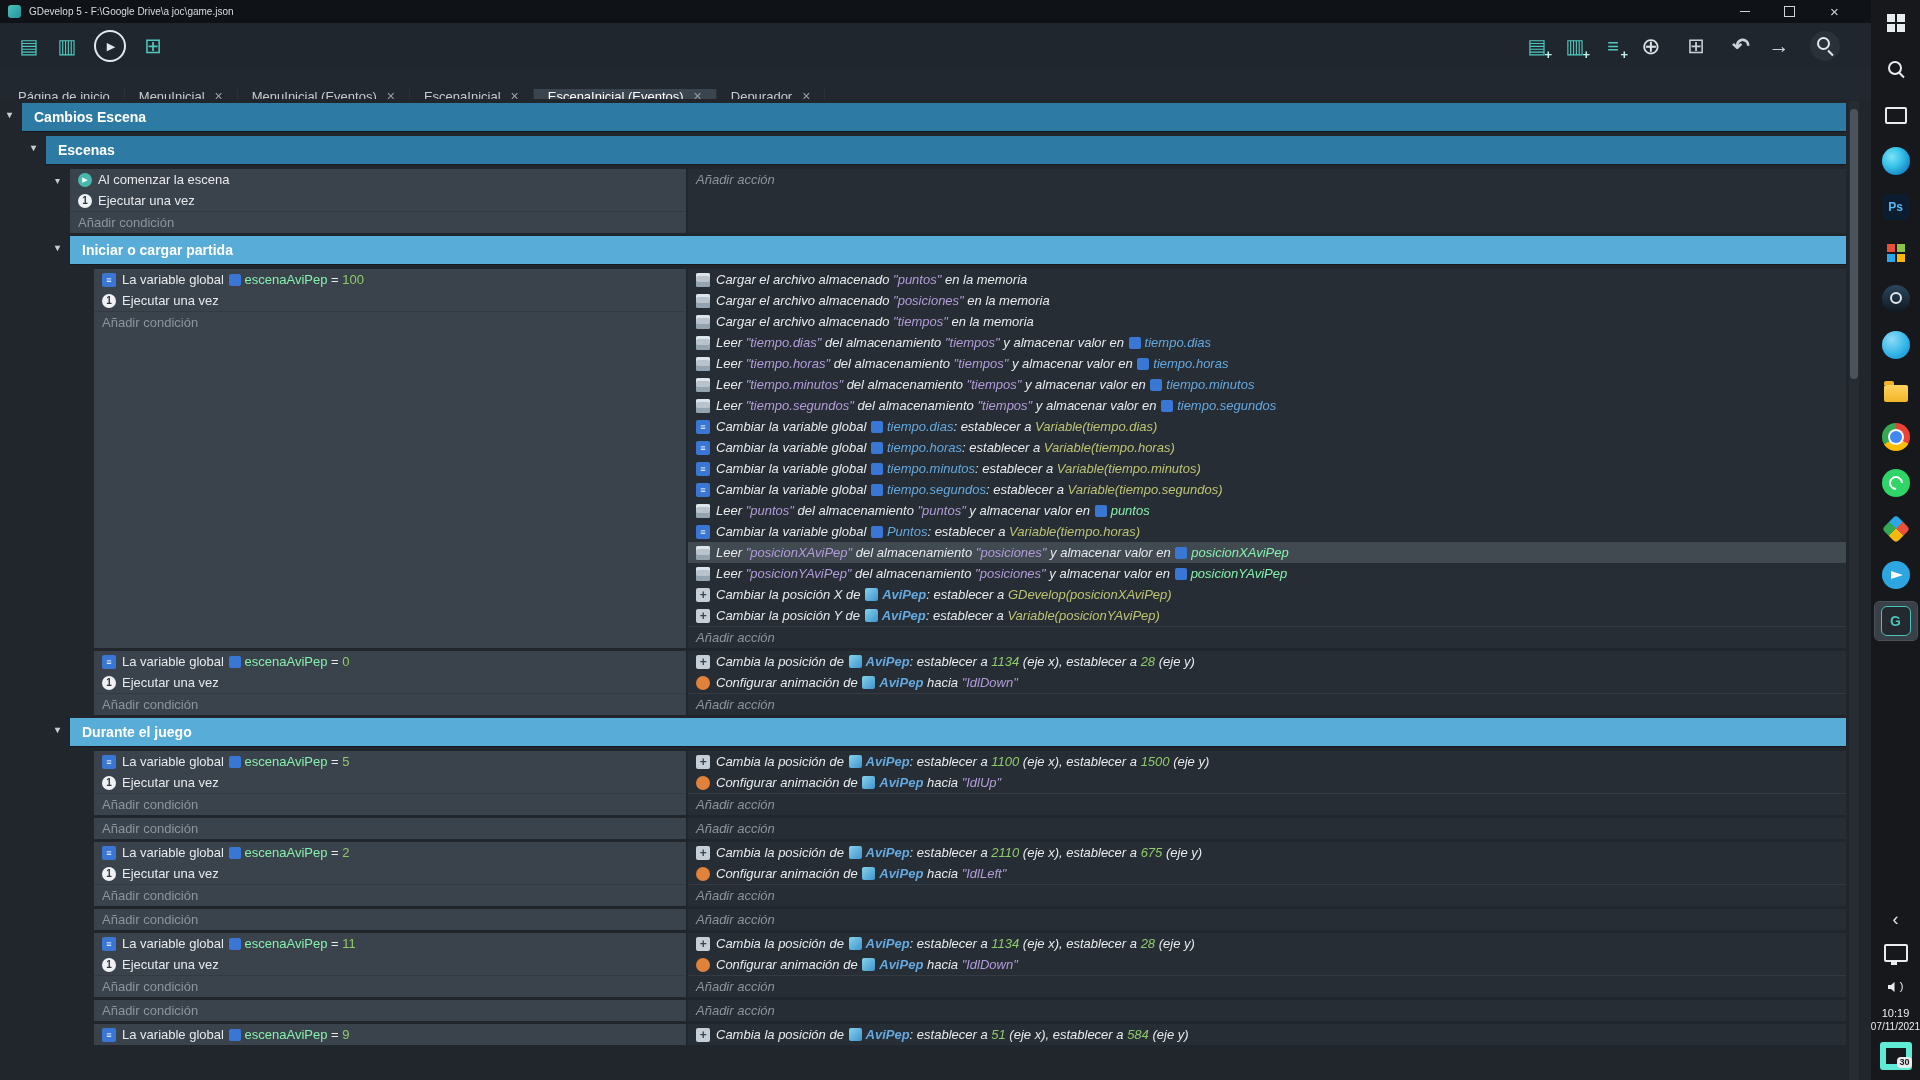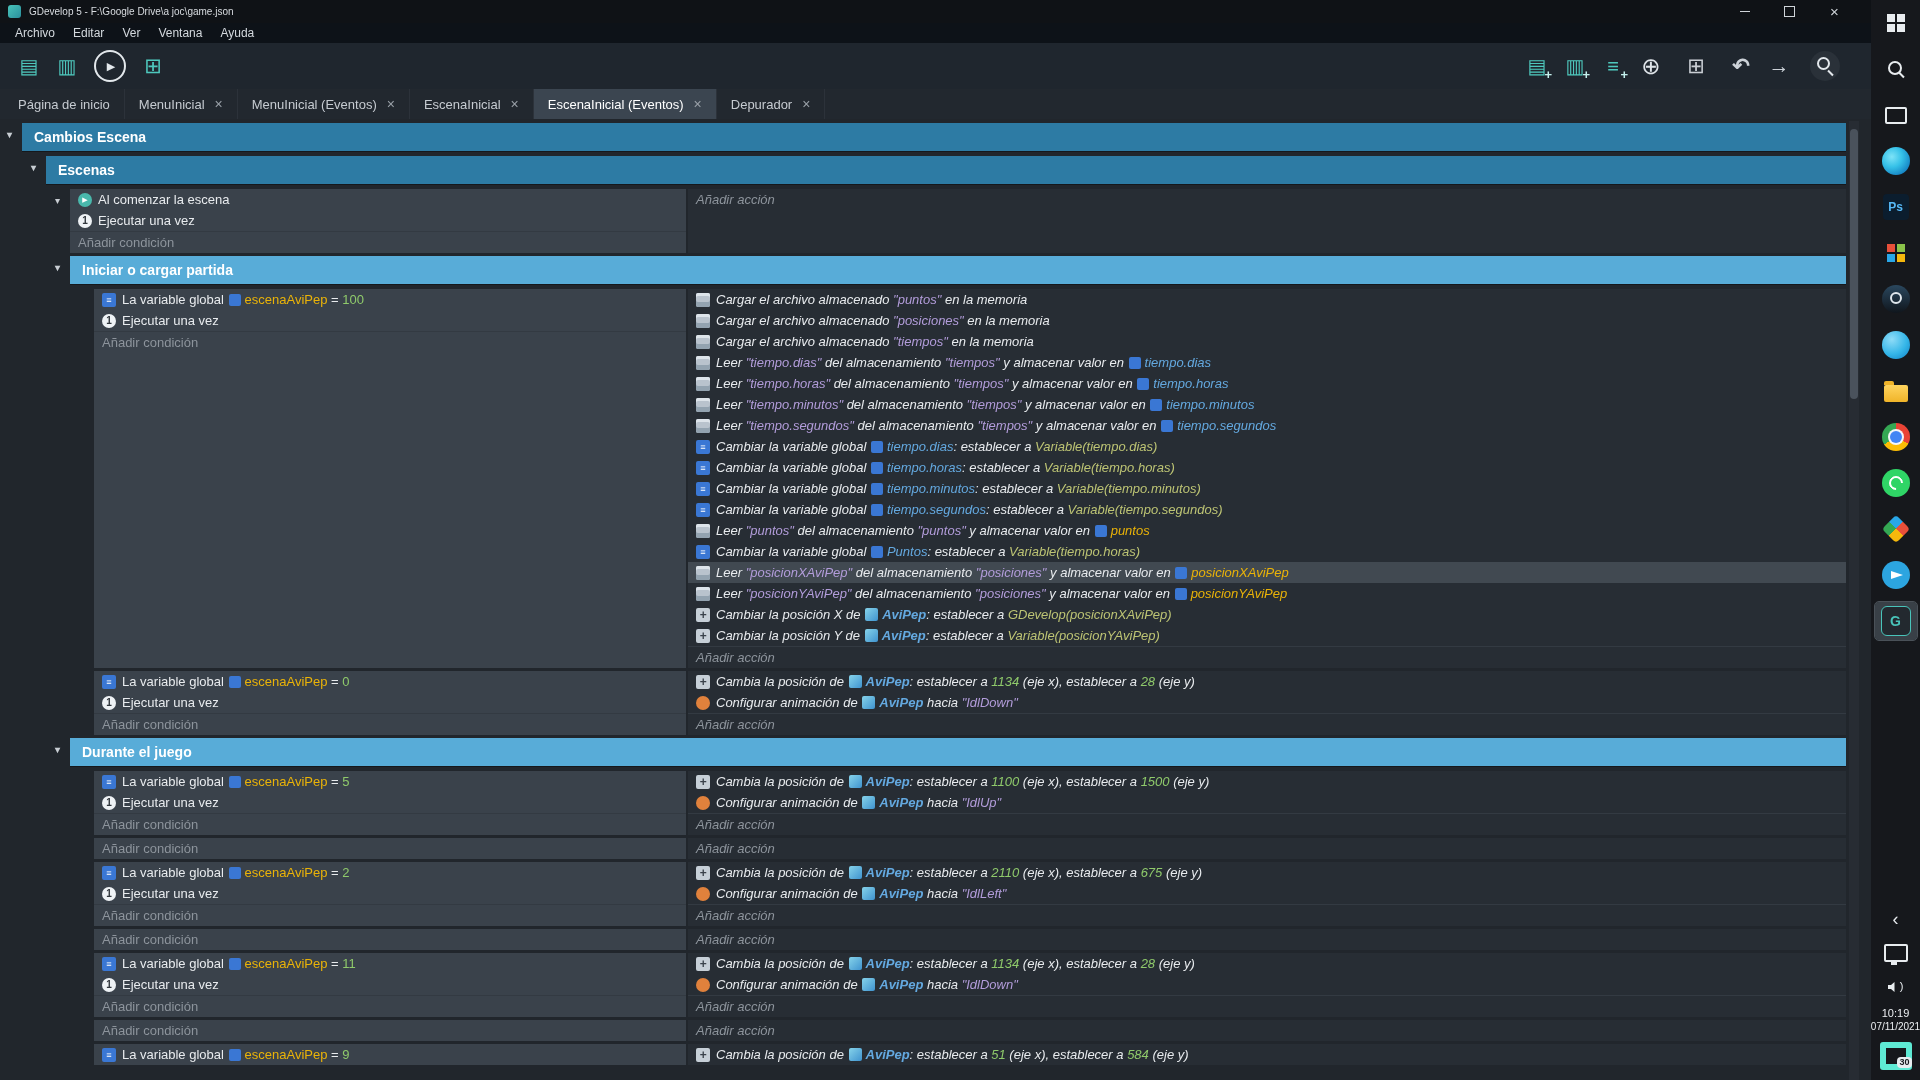--- a/index.html
+++ b/index.html
@@ -41,42 +41,42 @@
   .tb-undo{color:#ccd2d8;margin-left:10px;}
   .tb-undo::before{content:"↶";font-size:21px;font-weight:bold;}
   .tb-redo{color:#ccd2d8;}
   .tb-redo::before{content:"→";font-size:21px;font-weight:bold;}
   .tb-search{background:#2a3139;border-radius:50%;width:30px;height:30px;margin-left:12px;}
   .tb-search::before{content:"";width:9px;height:9px;border:2px solid #e3e8ec;border-radius:50%;position:absolute;top:6px;left:7px;}
   .tb-search::after{content:"";width:7px;height:2px;background:#e3e8ec;transform:rotate(45deg);position:absolute;bottom:7px;right:6px;}
 
   
   .tabbar{height:30px;background:#22282f;display:flex;align-items:stretch;padding-left:4px;flex:0 0 auto;}
-  .tab{display:flex;align-items:center;padding:0 14px;color:#c6cbd1;font-size:13px;border-right:1px solid #2c323a;cursor:pointer;white-space:nowrap;}
+  .tab{display:flex;padding:0 14px;color:#c6cbd1;font-size:13px;border-right:1px solid #2c323a;cursor:pointer;white-space:nowrap;margin-top:20px;}
   .tab.active{background:#3b4550;color:#ffffff;}
   .tab-close{margin-left:10px;color:#9aa1a8;font-size:14px;line-height:14px;}
 
   
   .sheet{flex:1;background:#21262c;position:relative;overflow:hidden;}
   #blocks{padding-top:2px;}
   .group{height:28px;line-height:28px;color:#fff;font-weight:bold;font-size:14px;padding-left:12px;position:relative;margin:2px 0 5px 0;box-shadow:0 1px 0 rgba(0,0,0,.35);cursor:pointer;}
   .group.dark{background:#2d7ba4;}
   .group.light{background:#58acd8;}
   .caret{position:absolute;left:-15px;top:5px;color:#c8cdd3;font-size:10px;line-height:14px;cursor:pointer;}
   .event{display:flex;position:relative;margin-bottom:3px;}
   .cell{flex:0 0 auto;}
   .cond{background:#3a424b;}
   .act{background:#272d34;flex:1 1 auto;margin-left:2px;font-style:italic;}
   .row{height:21px;display:flex;align-items:center;padding-left:8px;white-space:nowrap;overflow:hidden;font-size:13px;cursor:pointer;}
   .row.hl{background:#414951;}
   .cell .row.add:not(:first-child){border-top:1px solid #333a42;}
   .segwrap{display:flex;align-items:center;}
   .segwrap span{white-space:pre;}
   .sw{color:#e8ebee;} .sq{color:#b39ddb;} .sb{color:#64a9e0;} .sbb{color:#64a9e0;font-weight:bold;}
-  .so{color:#eab308;} .sg{color:#8fca6b;} .sy{color:#bdc474;} .addtxt{color:#8d949c;}
+  .so{color:#86efac;} .sg{color:#8fca6b;} .sy{color:#bdc474;} .addtxt{color:#8d949c;}
   .ric{width:14px;height:14px;border-radius:2px;margin-right:6px;flex:0 0 auto;position:relative;}
   .ric::after{position:absolute;inset:0;display:flex;align-items:center;justify-content:center;}
   .ric-storage{background:#b9c3cd;box-shadow:inset 0 -5px 0 #93a3b0, inset 0 3px 0 #dde4ea;}
   .ric-globalvar{background:#3a77d4;}
   .ric-globalvar::after{content:"≡";color:#fff;font-size:9px;}
   .ric-scenestart{background:#49b8ac;border-radius:50%;}
   .ric-scenestart::after{content:"▶";color:#fff;font-size:7px;}
   .ric-once{background:#eef2f5;border-radius:50%;}
   .ric-once::after{content:"1";color:#30363c;font-size:10px;font-weight:bold;}
   .ric-position{background:#c6cfd7;}
@@ -139,27 +139,20 @@
     <div class="titlebar">
       <span class="win-logo"></span>
       <span class="win-title">GDevelop 5 - F:\Google Drive\a joc\game.json</span>
       <span class="cap-group">
         <span class="cap cap-min"></span>
         <span class="cap cap-max"></span>
         <span class="cap cap-close">×</span>
       </span>
     </div>
 
-    <div class="menubar">
-        <span class="menu-item">Archivo</span>
-        <span class="menu-item">Editar</span>
-        <span class="menu-item">Ver</span>
-        <span class="menu-item">Ventana</span>
-        <span class="menu-item">Ayuda</span>
-      </div>
 
     <div class="toolbar">
       <span id="tb-left" style="display:flex;align-items:center;">
           <span class="tbicon tb-project"></span>
           <span class="tbicon tb-scene"></span>
           <span class="tbicon tb-play"></span>
           <span class="tbicon tb-debug"></span>
         </span>
       <span class="tb-right" id="tb-right">
           <span class="tbicon tb-addevent plus"></span>

